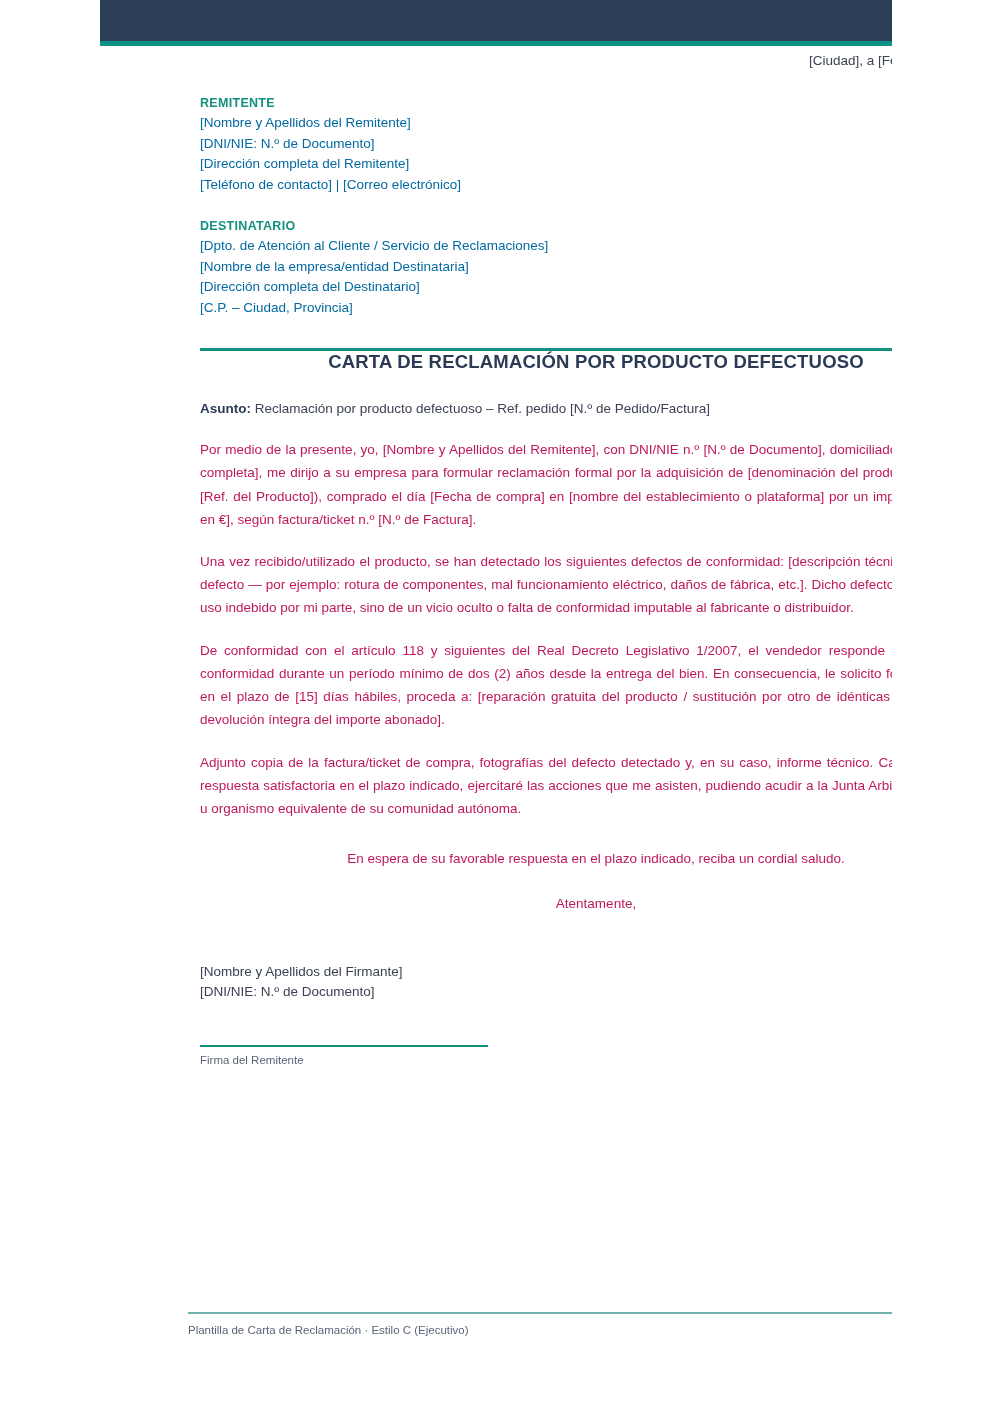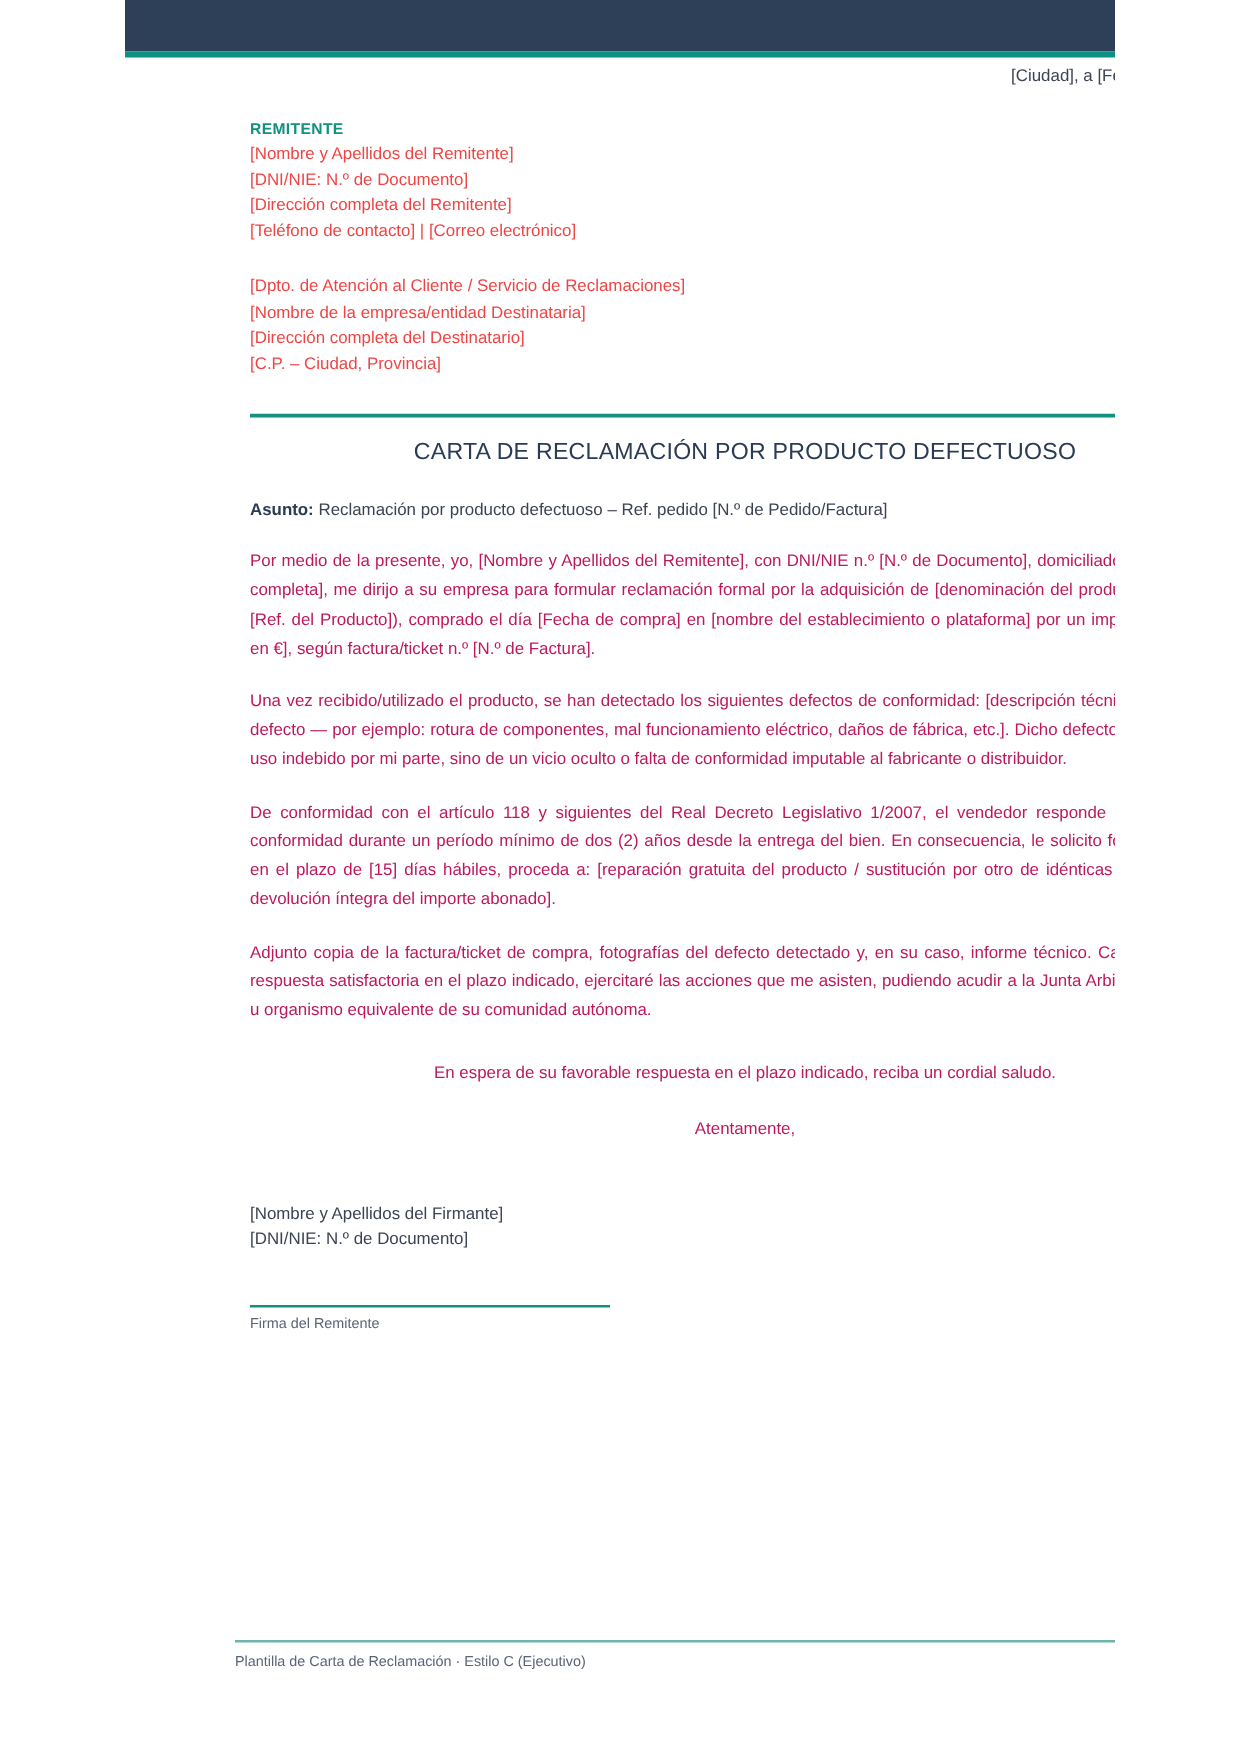--- a/index.html
+++ b/index.html
@@ -65,36 +65,36 @@
   }
   .addr-heading {
     font-size: 12.5px;
     font-weight: bold;
     color: #13917f;
     letter-spacing: 0.3px;
     margin-bottom: 3px;
   }
   .addr-line {
     font-size: 13.5px;
-    color: #ef4444;
+    color: #0369a1;
     line-height: 1.52;
   }
 
   
   .title-rule {
     margin-top: 30px;
     width: 792px;
     height: 2.5px;
     background: #13917f;
   }
   .doc-title {
-    margin-top: 16px;
+    margin-top: 0;
     text-align: center;
     font-size: 18.5px;
-    font-weight: normal;
+    font-weight: bold;
     color: #2b3a55;
     letter-spacing: 0.2px;
   }
 
   
   .subject {
     margin-top: 26px;
     font-size: 13.5px;
     color: #3b4253;
     line-height: 1.5;
@@ -177,20 +177,21 @@
 
     <div class="addr-block">
       <div class="addr-heading">REMITENTE</div>
       <div class="addr-line">[Nombre y Apellidos del Remitente]</div>
       <div class="addr-line">[DNI/NIE: N.º de Documento]</div>
       <div class="addr-line">[Dirección completa del Remitente]</div>
       <div class="addr-line">[Teléfono de contacto]  |  [Correo electrónico]</div>
     </div>
 
     <div class="addr-block second">
+      <div class="addr-heading">DESTINATARIO</div>
       <div class="addr-line">[Dpto. de Atención al Cliente / Servicio de Reclamaciones]</div>
       <div class="addr-line">[Nombre de la empresa/entidad Destinataria]</div>
       <div class="addr-line">[Dirección completa del Destinatario]</div>
       <div class="addr-line">[C.P. – Ciudad, Provincia]</div>
     </div>
 
     <div class="title-rule"></div>
     <div class="doc-title">CARTA DE RECLAMACIÓN POR PRODUCTO DEFECTUOSO</div>
 
     <div class="subject">

